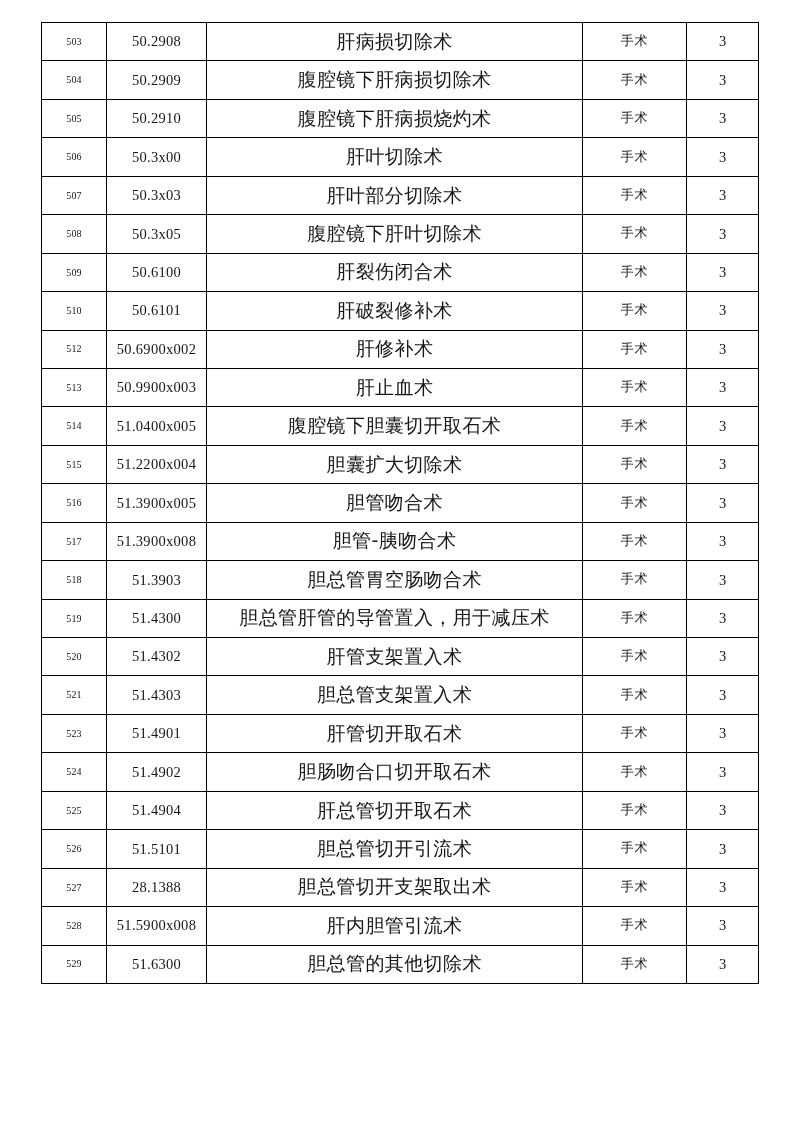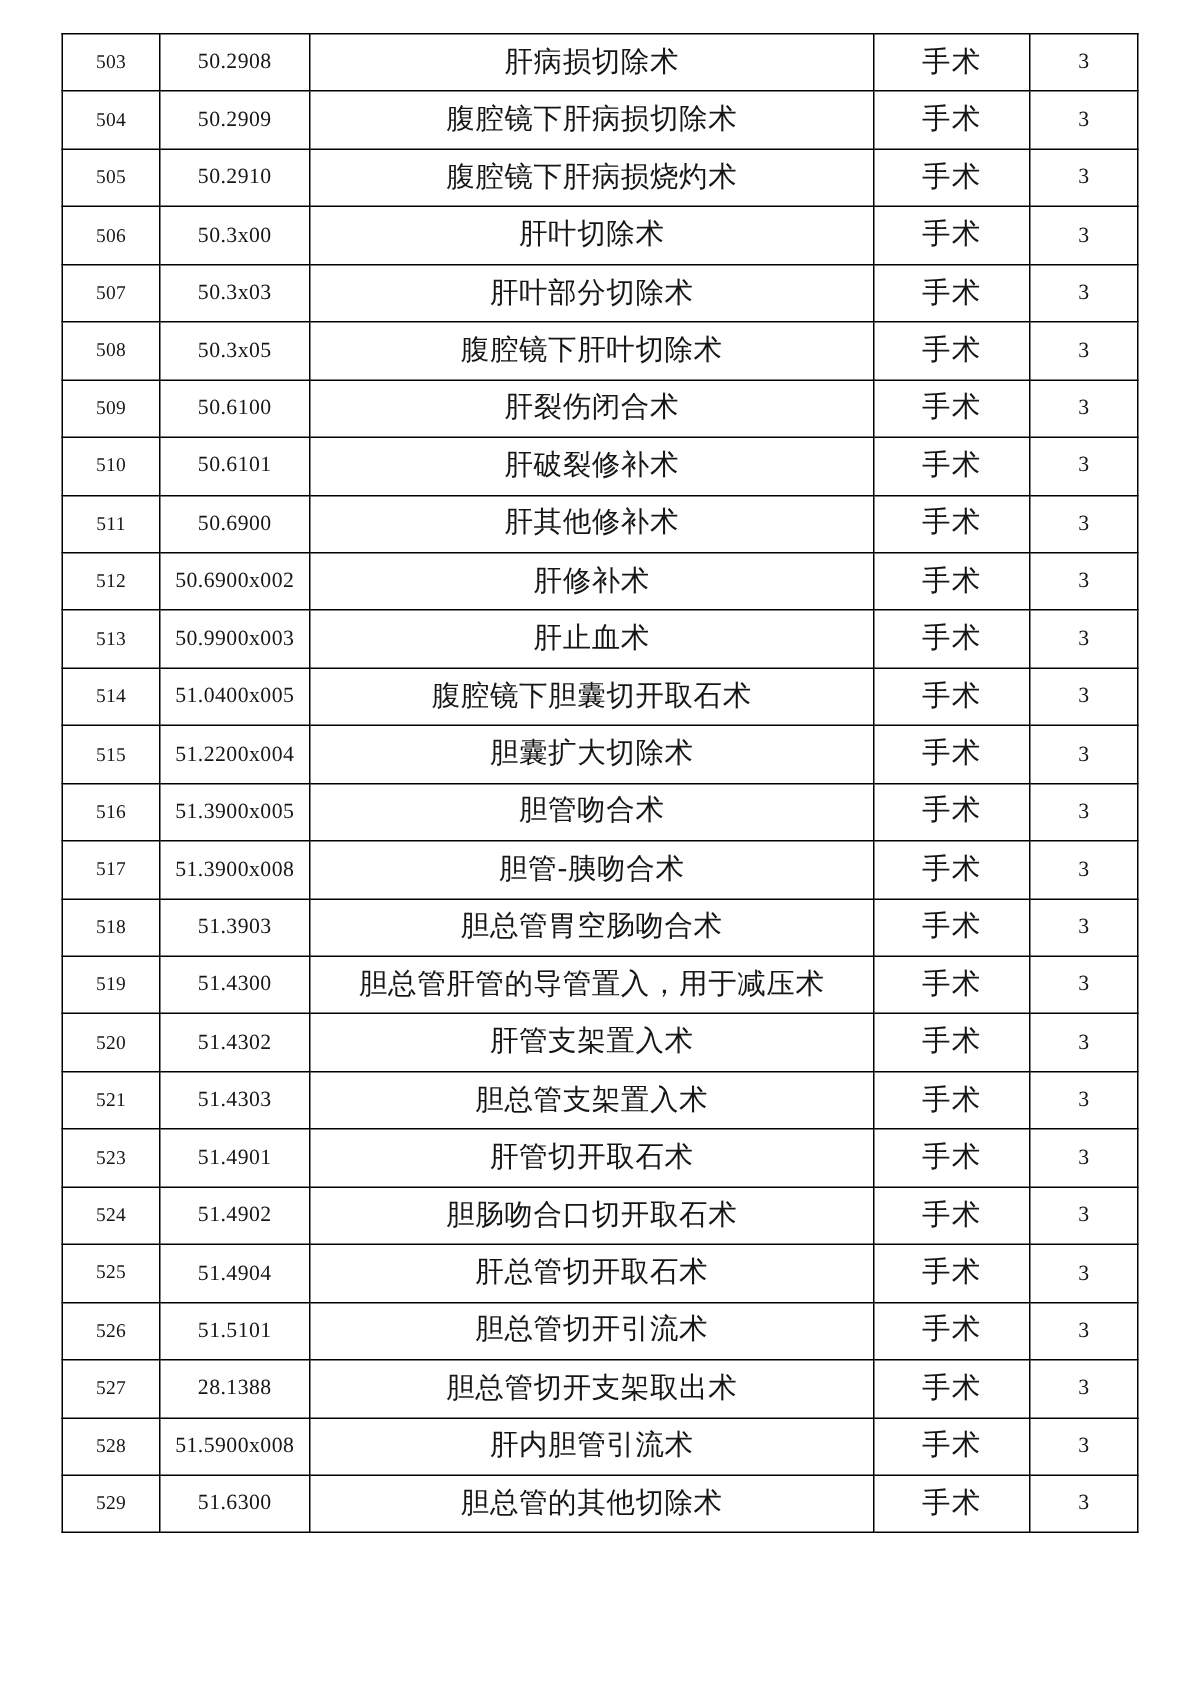--- a/index.html
+++ b/index.html
@@ -42,38 +42,38 @@
     color: #161616;
   }
   col.c-seq    { width: 65px; }
   col.c-code   { width: 100px; }
   col.c-name   { width: 376px; }
   col.c-type   { width: 104px; }
   col.c-level  { width: 72px; }
 
   td.seq {
     font-family: "Liberation Serif", "DejaVu Serif", serif;
-    font-size: 13px;
+    font-size: 10px;
     letter-spacing: 0.2px;
   }
   td.code {
     font-family: "Liberation Serif", "DejaVu Serif", serif;
     font-size: 14.5px;
     letter-spacing: 0.3px;
     word-spacing: 1.5px;
     margin-left: 35px;
   }
   td.name {
     font-family: "DejaVu Sans", "Liberation Sans", sans-serif;
     font-size: 19px;
     letter-spacing: 0.4px;
   }
   td.type {
     font-family: Liberation Sans, sans-serif;
-    font-size: 19px;
+    font-size: 13px;
     letter-spacing: 0.8px;
   }
   td.level {
     font-family: "Liberation Serif", "DejaVu Serif", serif;
     font-size: 14.5px;
   }
 </style>
 </head>
 <body>
 
@@ -138,27 +138,20 @@
             <td class="level">3</td>
           </tr>
           <tr>
             <td class="seq">510</td>
             <td class="code">50.6101</td>
             <td class="name">肝破裂修补术</td>
             <td class="type">手术</td>
             <td class="level">3</td>
           </tr>
           <tr>
-            <td class="seq">511</td>
-            <td class="code">50.6900</td>
-            <td class="name">肝其他修补术</td>
-            <td class="type">手术</td>
-            <td class="level">3</td>
-          </tr>
-          <tr>
             <td class="seq">512</td>
             <td class="code">50.6900x002</td>
             <td class="name">肝修补术</td>
             <td class="type">手术</td>
             <td class="level">3</td>
           </tr>
           <tr>
             <td class="seq">513</td>
             <td class="code">50.9900x003</td>
             <td class="name">肝止血术</td>

